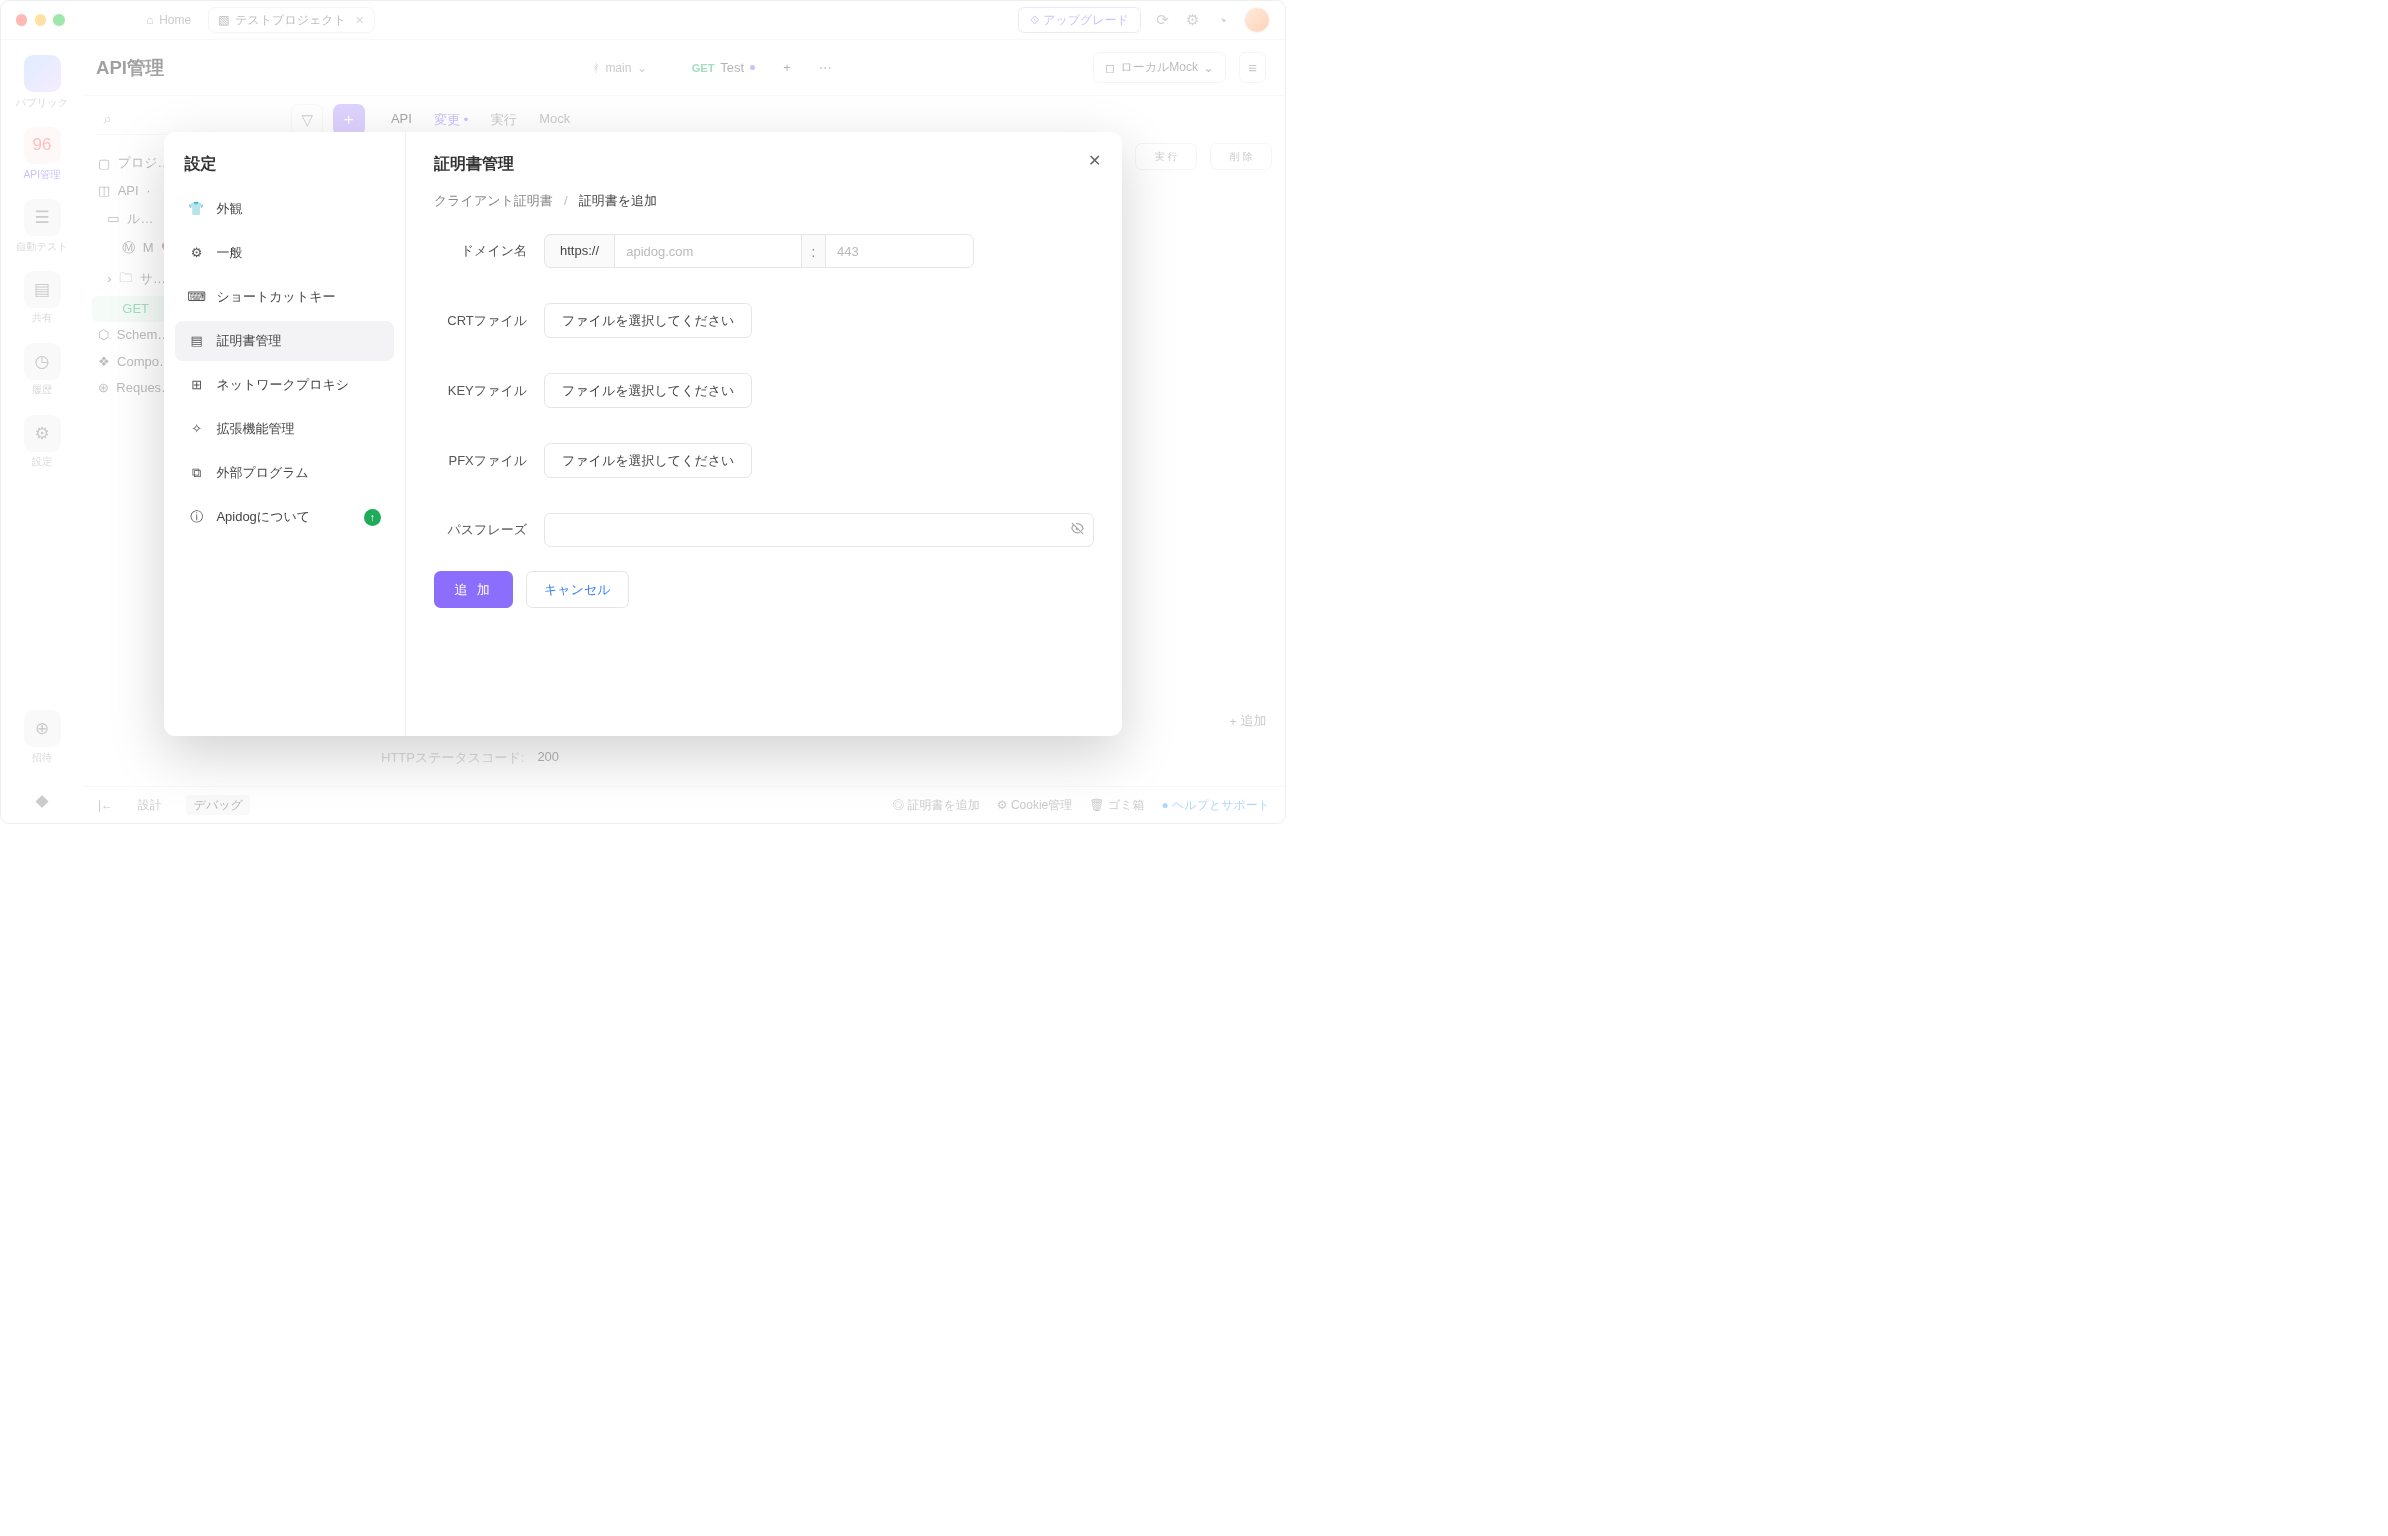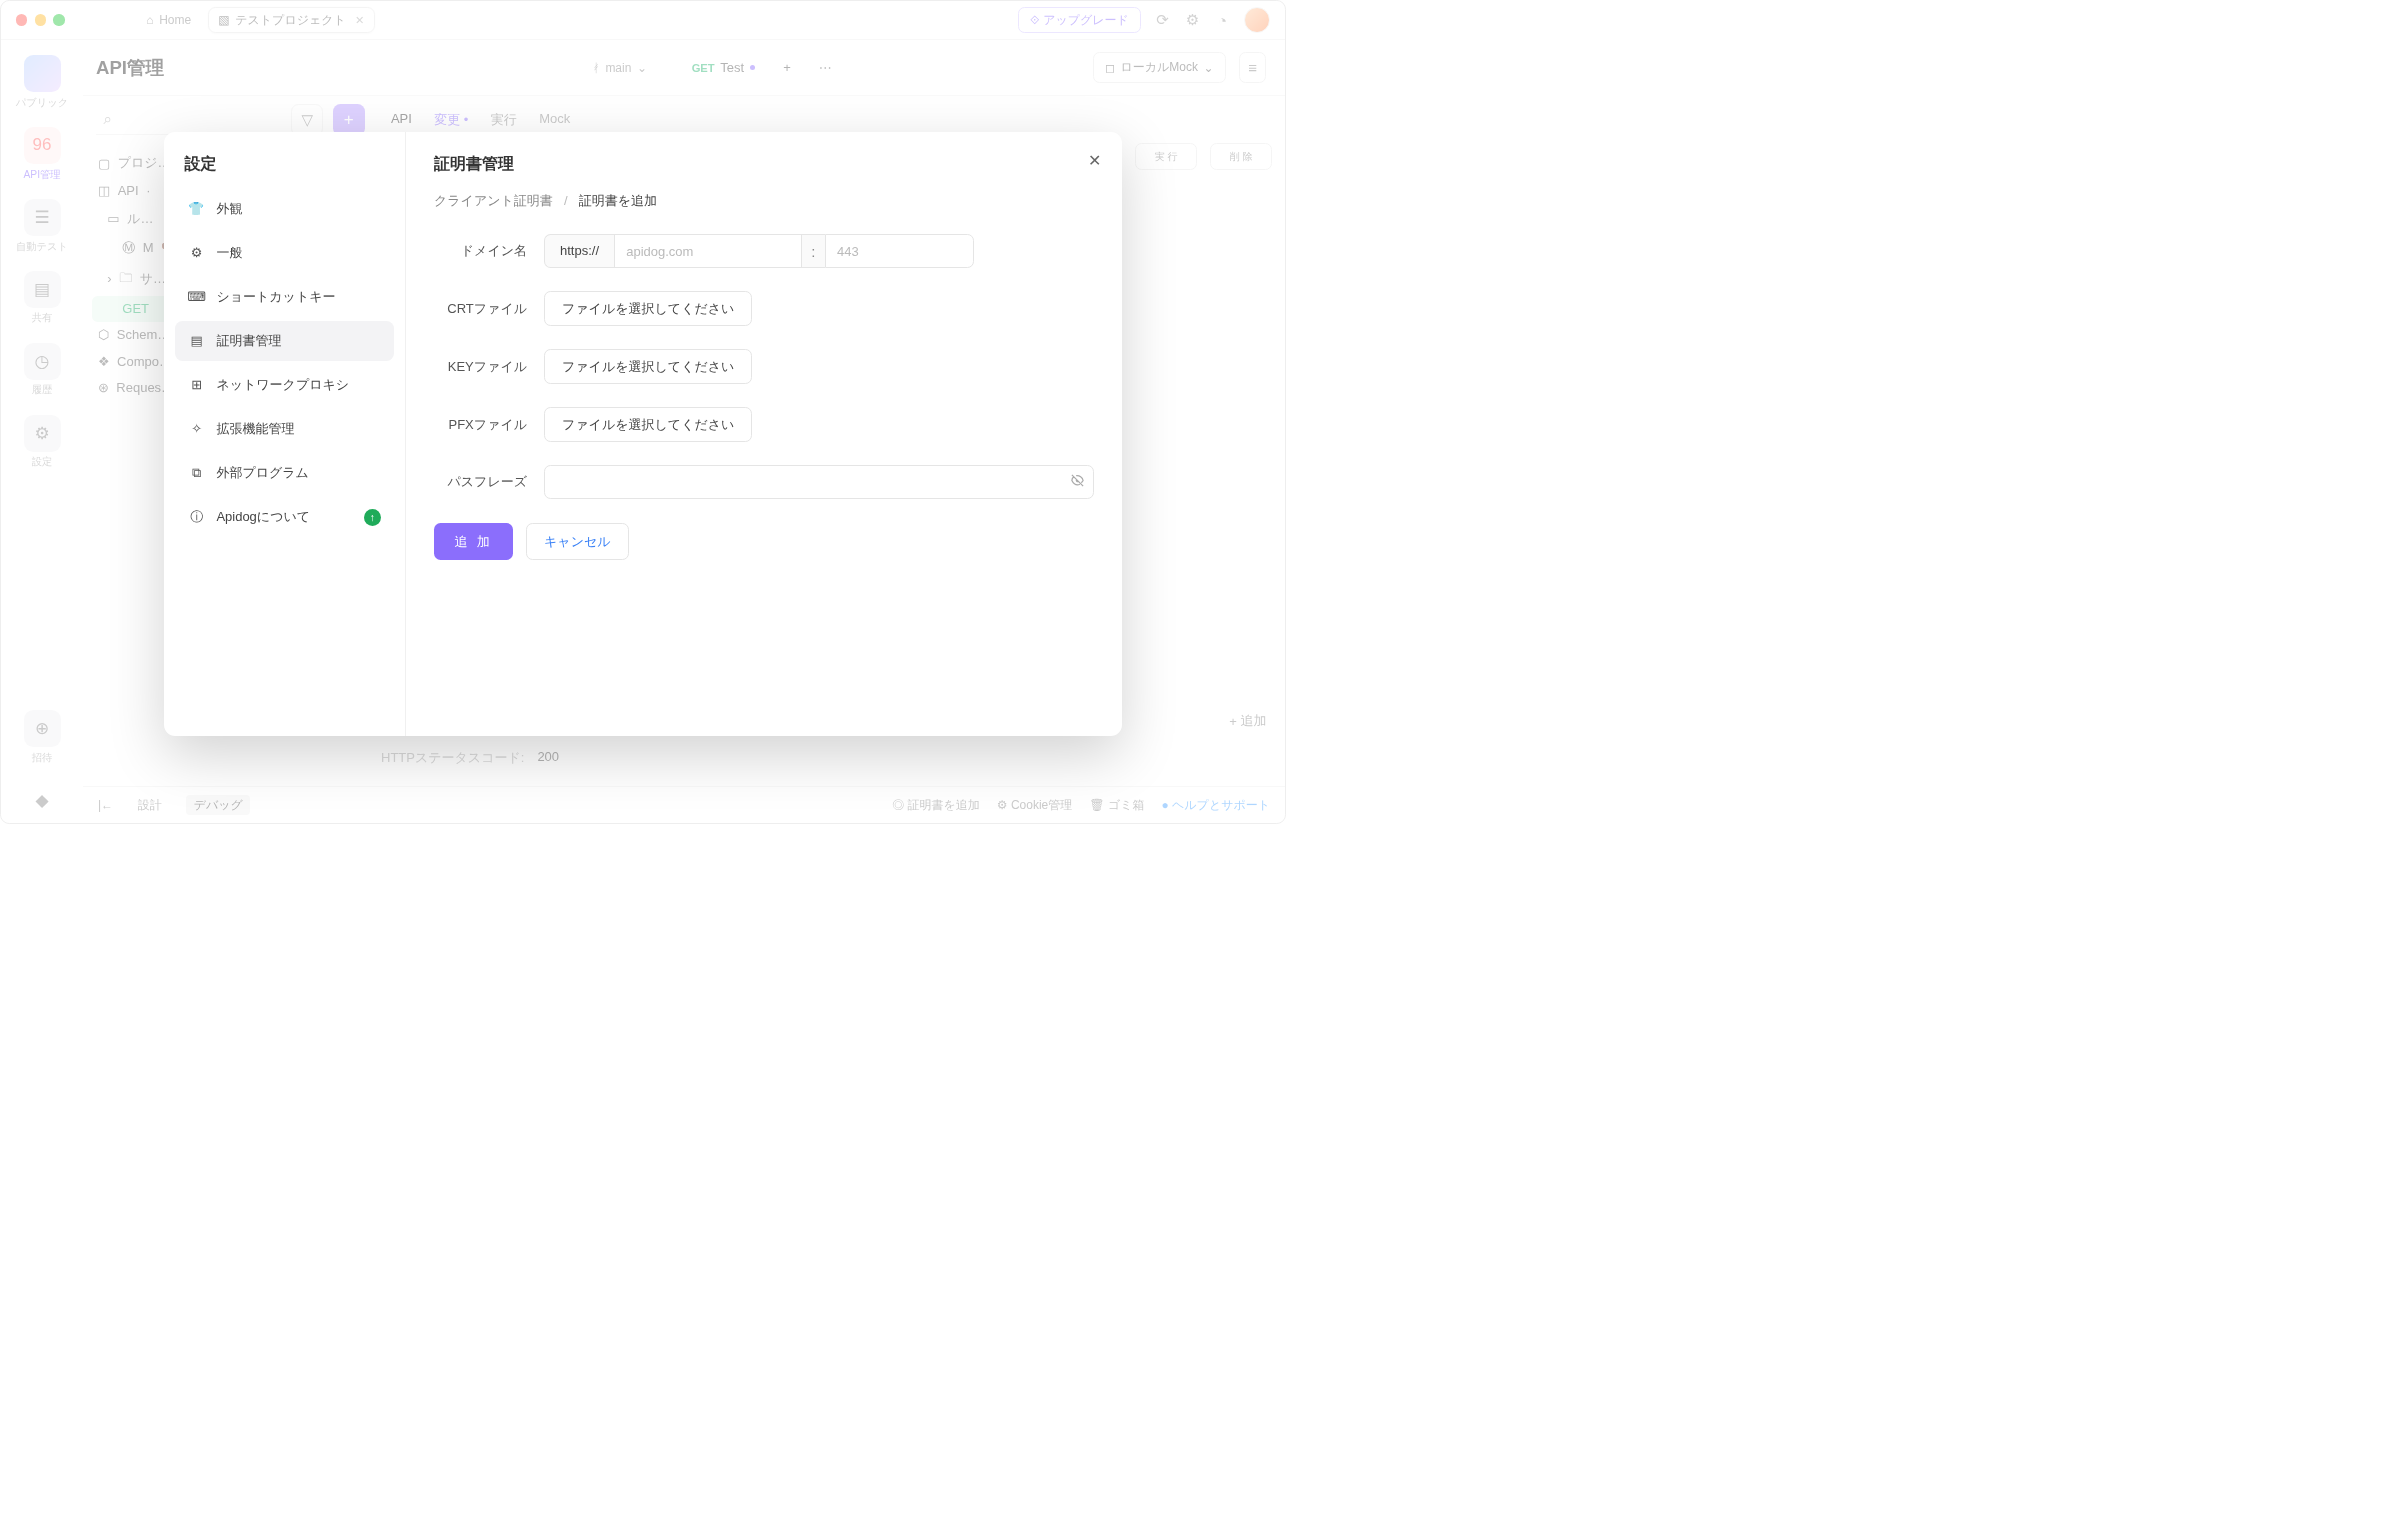--- a/index.html
+++ b/index.html
@@ -76,21 +76,21 @@
 .mnav-item .badge { position:absolute; right:13px; width:17px; height:17px; border-radius:50%; background:#1fab5a; color:#fff; font-size:10.3px; display:flex; align-items:center; justify-content:center; }
 .mico { width:17px; height:17px; display:flex; align-items:center; justify-content:center; color:#555; }
 
 .mcontent { flex:1; padding:22.4px 28px; position:relative; }
 .mcontent h3 { font-size:16px; font-weight:600; color:#333; }
 .mclose { position:absolute; top:18.6px; right:20.5px; color:#666; font-size:16px; cursor:pointer; }
 .crumb { margin-top:17px; font-size:13px; color:#888; }
 .crumb .sep { margin:0 7.5px; color:#bbb; }
 .crumb .cur { color:#444; }
 
-.form { margin-top:24px; display:flex; flex-direction:column; gap:23px; }
+.form { margin-top:24px; display:flex; flex-direction:column; gap:35px; }
 .frow { display:flex; align-items:center; gap:17px; }
 .flabel { width:93px; text-align:right; font-size:13px; color:#555; }
 .igrp { display:flex; }
 .igrp .proto { border:0.9px solid #e5e5e5; border-right:none; border-radius:6.5px 0 0 6.5px; padding:7.5px 15px; font-size:13px; color:#444; background:#fafafa; }
 .igrp input.host { border:0.9px solid #e5e5e5; padding:7.5px 11.2px; font-size:13px; width:188px; color:#333; }
 .igrp input.host::placeholder{color:#bbb}
 .igrp .colon { border:0.9px solid #e5e5e5; border-left:none; border-right:none; padding:7.5px 9.3px; color:#888; background:#fafafa; }
 .igrp input.port { border:0.9px solid #e5e5e5; border-radius:0 6.5px 6.5px 0; padding:7.5px 11.2px; width:149px; font-size:13px; }
 .igrp input.port::placeholder{color:#bbb}
 .filebtn { border:0.9px solid #e5e5e5; border-radius:6.5px; padding:7.5px 17px; font-size:13px; color:#444; background:#fff; }

